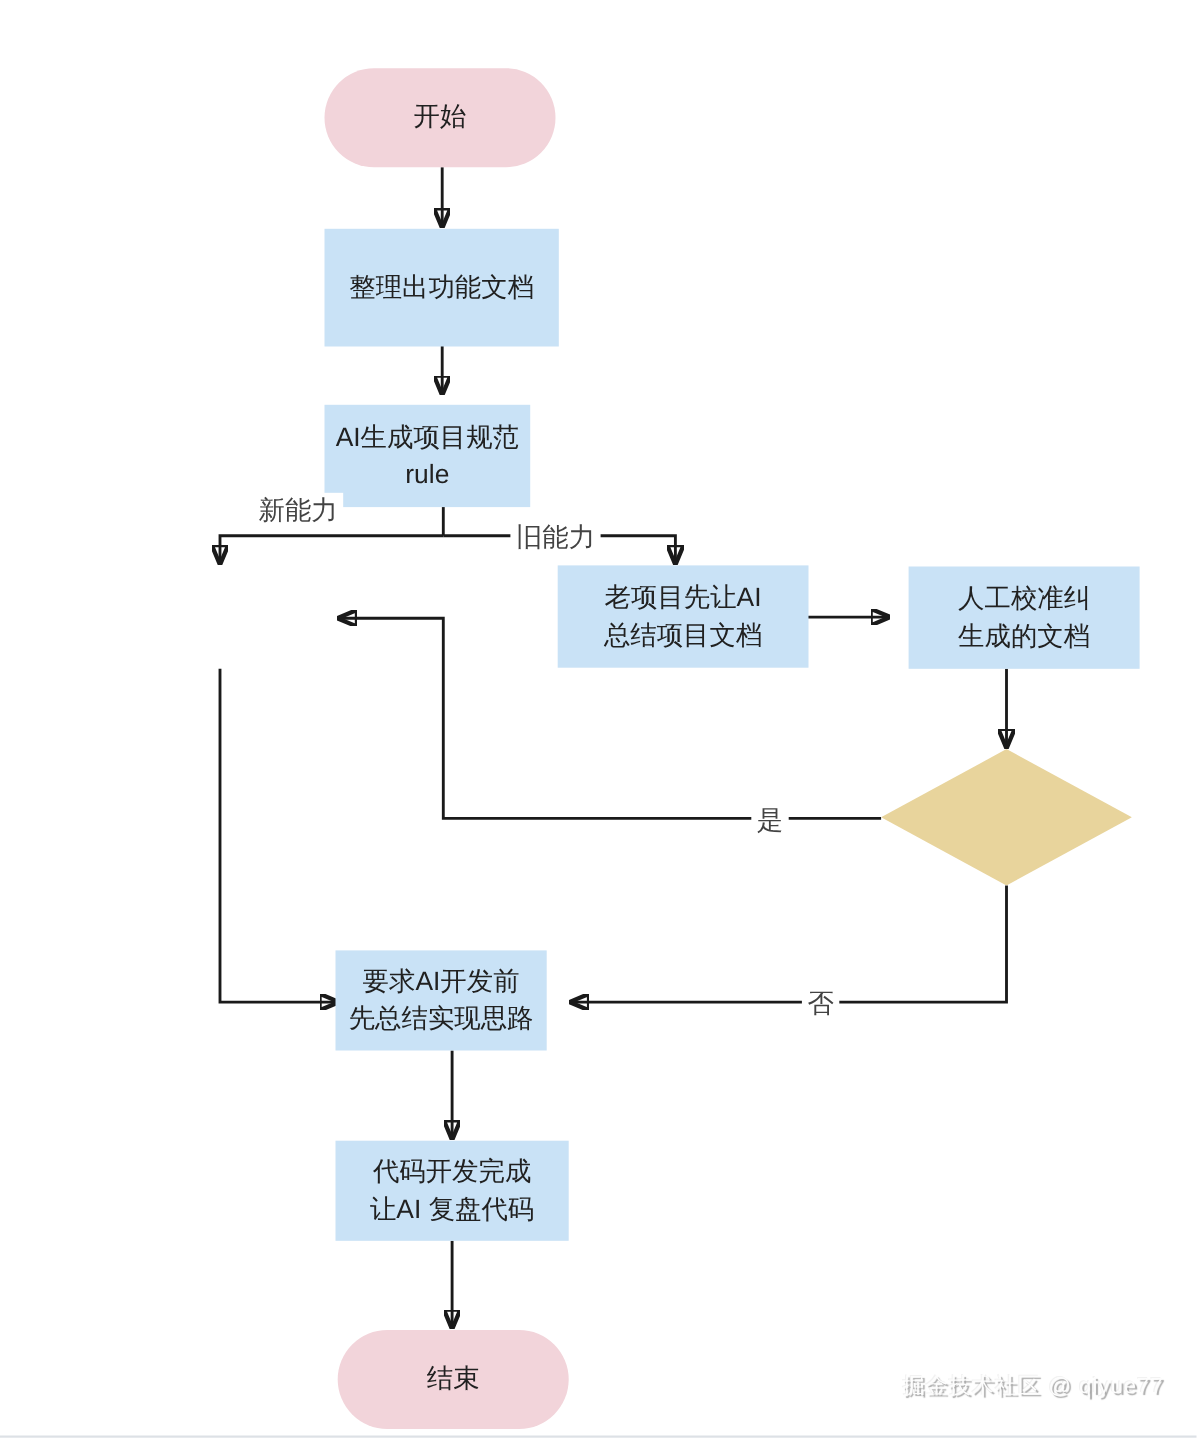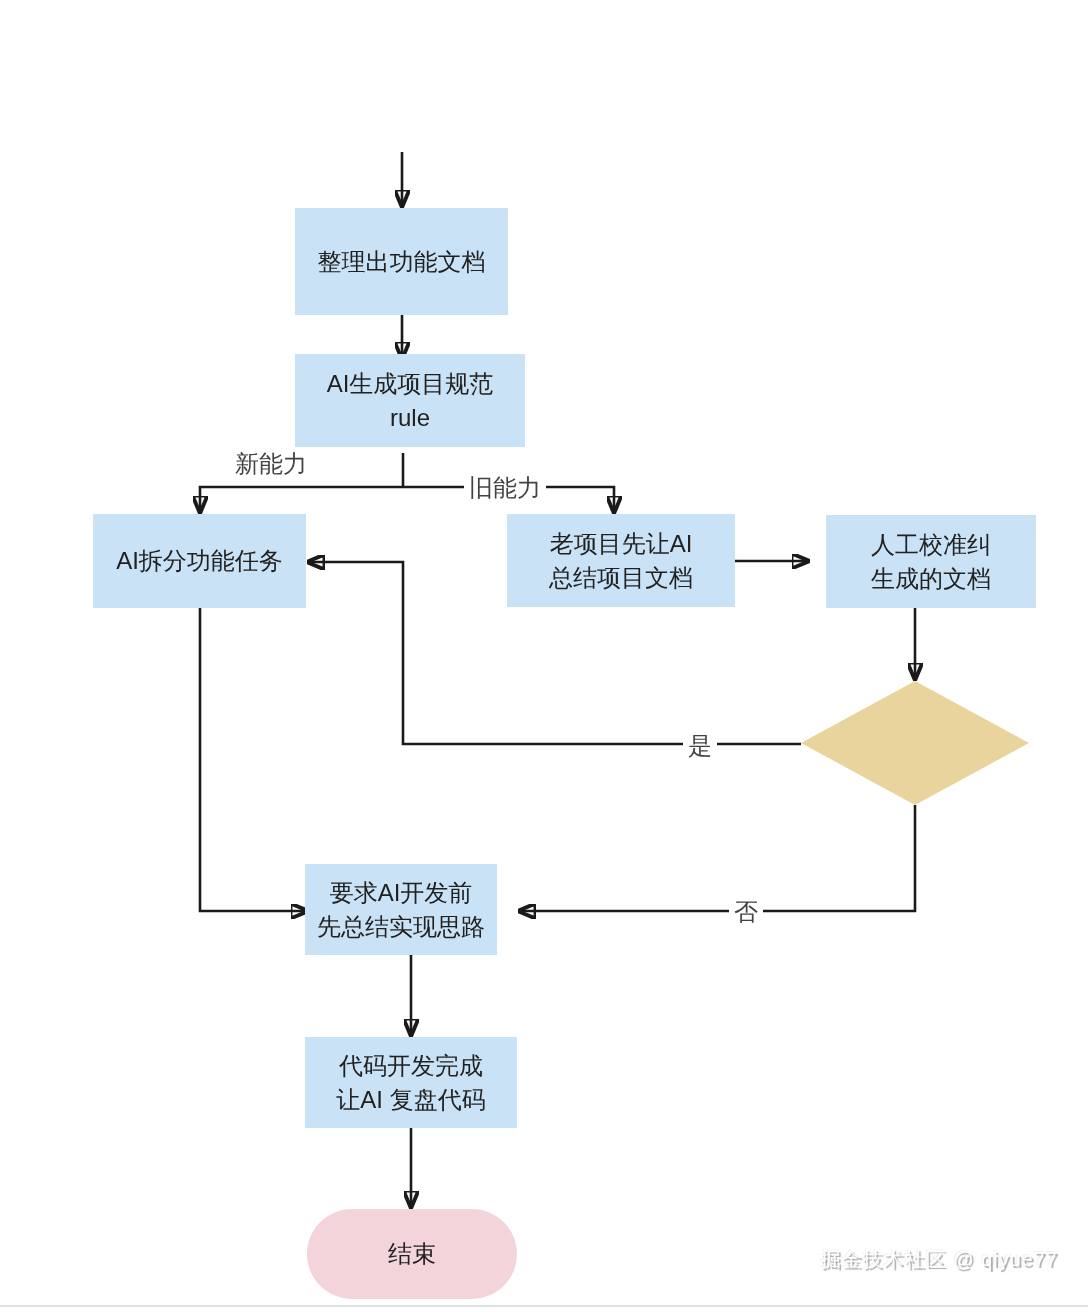--- a/index.html
+++ b/index.html
@@ -101,27 +101,27 @@
     <path d="M403,487 L614,487 L614,512" marker-end="url(#arrow)"></path>
     <path d="M717,561 L808,561" marker-end="url(#arrow)"></path>
     <path d="M915,608 L915,679" marker-end="url(#arrow)"></path>
     <path d="M801,744 L403,744 L403,562 L308,562" marker-end="url(#arrow)"></path>
     <path d="M915,805 L915,911 L519,911" marker-end="url(#arrow)"></path>
     <path d="M200,608 L200,911 L307,911" marker-end="url(#arrow)"></path>
     <path d="M411,955 L411,1035" marker-end="url(#arrow)"></path>
     <path d="M411,1128 L411,1207" marker-end="url(#arrow)"></path>
   </svg>
 
+  <div class="node terminator" style="left:295px; top:62px; width:210px; height:90px;">开始</div>
 
   <div class="node process" style="left:295px; top:208px; width:213px; height:107px;">整理出功能文档</div>
 
-  <div class="node process" style="left:295px; top:354px; width:230px; height:93px;">AI生成项目规范
+  <div class="node process" style="left:295px; top:368px; width:187px; height:93px;">AI生成项目规范
 rule</div>
 
-  <div class="node process" style="left:93px; top:514px; width:213px; height:94px;">AI拆分功能任务</div>
 
   <div class="node process" style="left:507px; top:514px; width:228px; height:93px;">老项目先让AI
 总结项目文档</div>
 
   <div class="node process" style="left:810px; top:515px; width:210px; height:93px;margin-left:16px;">人工校准纠
 生成的文档</div>
 
   <div class="decision-shape" style="left:801px; top:681px; width:228px; height:124px;"></div>
 
   <div class="node process" style="left:305px; top:864px; width:192px; height:91px;">要求AI开发前

